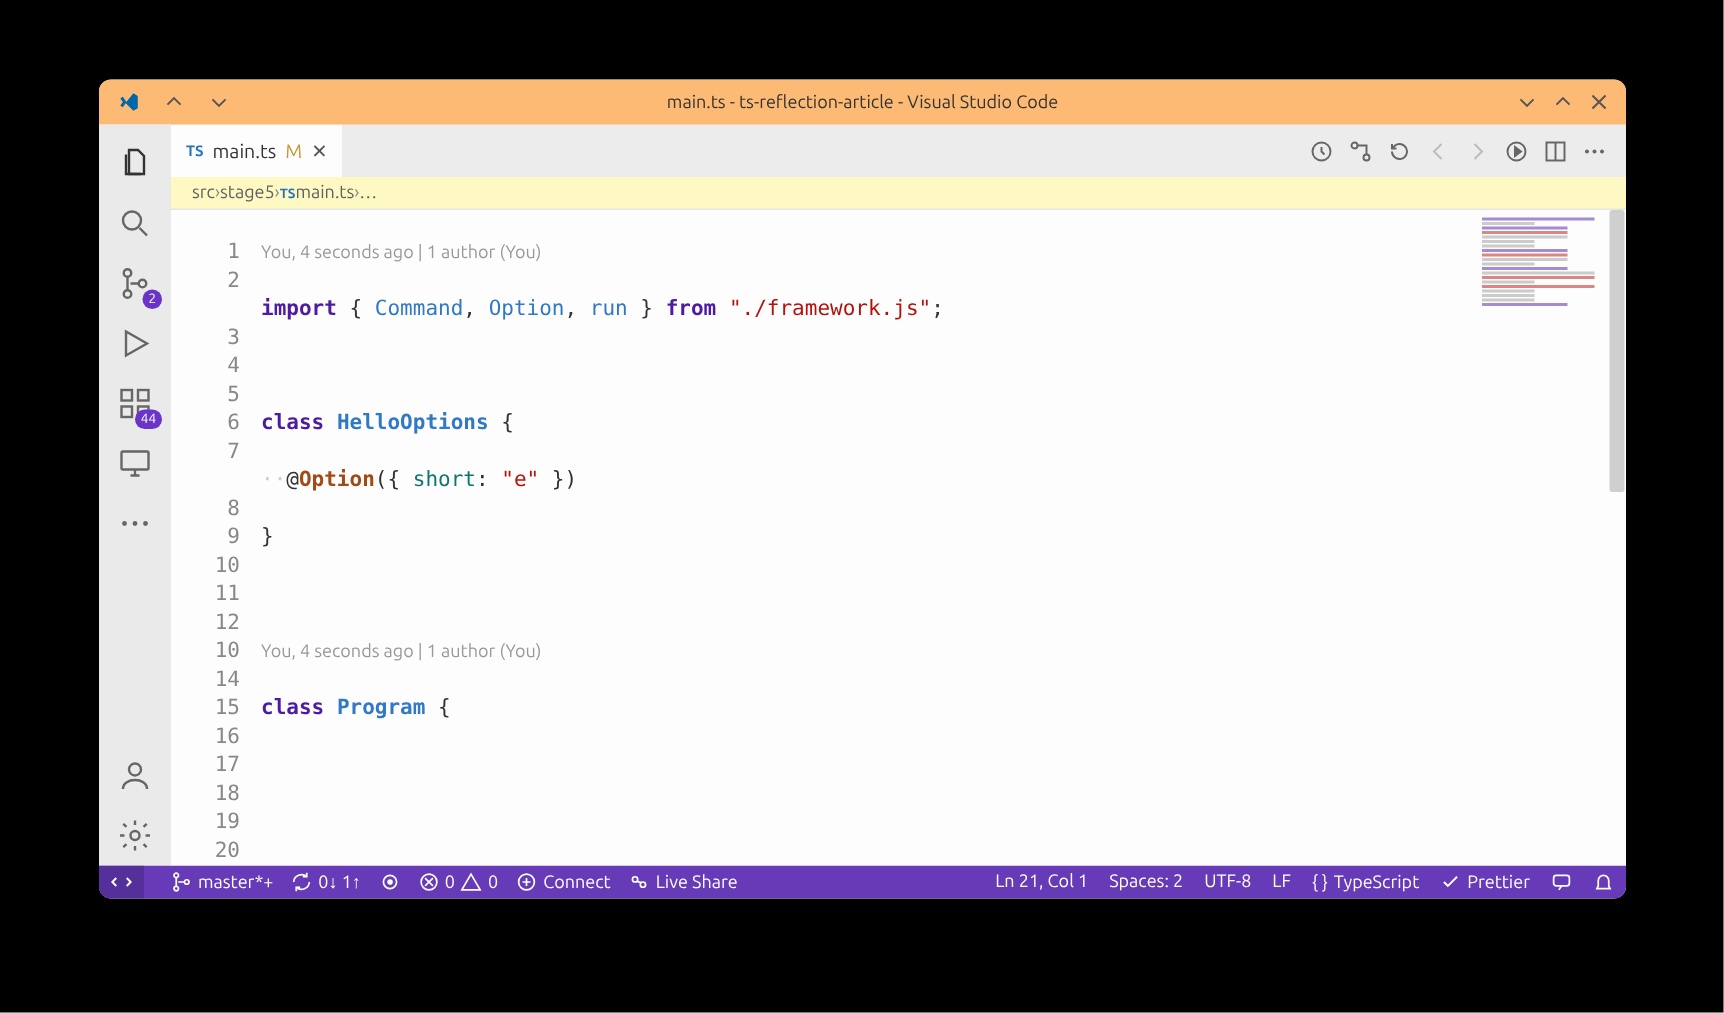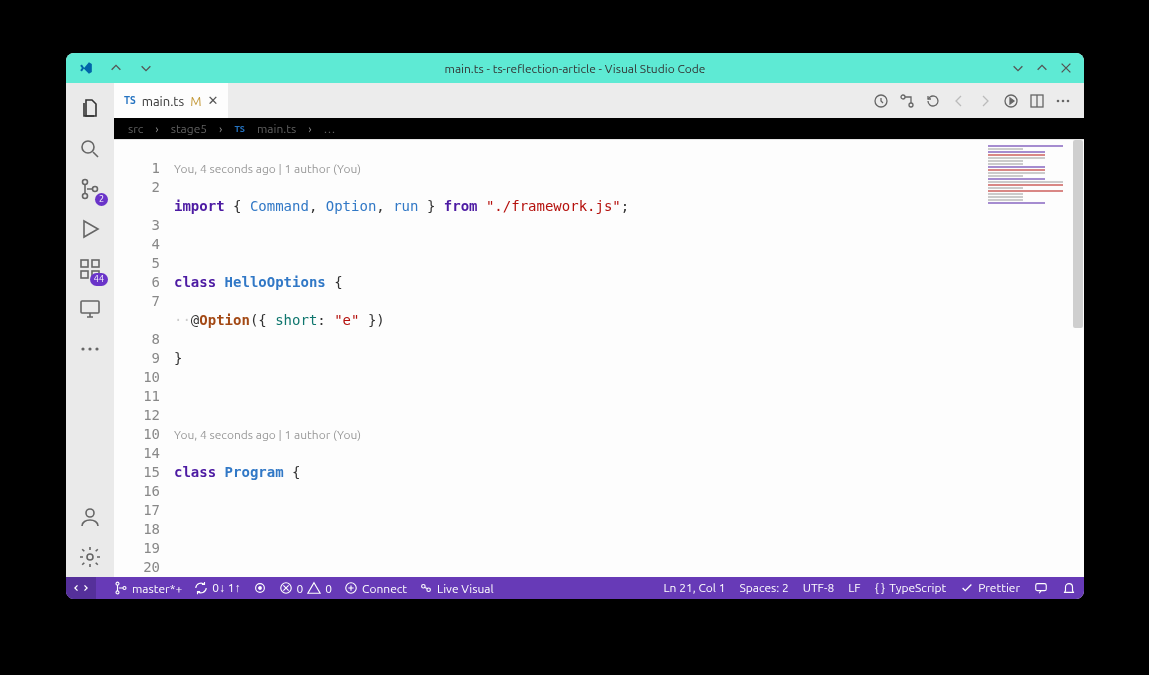--- a/index.html
+++ b/index.html
@@ -18,21 +18,21 @@
     background: #f5f5f5;
     display: flex;
     flex-direction: column;
     border-radius: 8px;
     overflow: hidden;
     box-shadow: 0 4px 20px rgba(0,0,0,.4);
   }
   
   .titlebar {
     height: 30px;
-    background: #5eead4;
+    background: #fdba74;
     color: #333;
     display: flex;
     align-items: center;
     position: relative;
   }
   .titlebar .left { display:flex; align-items:center; gap:10px; padding-left:10px; }
   .titlebar .title {
     position: absolute; left:0; right:0; text-align:center;
     font-size: 12px; color:#333; pointer-events:none;
   }
@@ -97,25 +97,25 @@
   .tabactions { margin-left:auto; display:flex; align-items:center; gap:8px; padding:0 12px; color:#666; }
   .tabactions .aicon { width:18px; height:18px; display:flex; align-items:center; justify-content:center; }
   .tabactions .aicon svg { width:16px; height:16px; }
   .tabactions .aicon.disabled { color:#bbb; }
 
   
   .breadcrumbs {
     height:22px;
     display:flex; align-items:center;
     padding:0 14px;
-    gap:12px;
+    gap:0;
     font-size:12px;
     color:#616161;
     border-bottom:1px solid #e5e5e5;
-    background:#000000;
+    background:#fef9c3;
   }
   .breadcrumbs .chev { color:#888; font-size:12px; }
   .breadcrumbs .ts { color:#2573c1; font-weight:bold; font-size:9px; }
 
   
   .editorwrap { flex:1; display:flex; min-height:0; background:#fdfdfd; position:relative; }
   .editor {
     flex:1; display:flex;
     font-family: "DejaVu Sans Mono","Consolas",monospace;
     font-size:14px;
@@ -497,21 +497,21 @@
           <circle cx="8" cy="8" r="6"></circle>
         </svg>
       <span>Connect</span>
     </div>
     <div class="grp">
       <svg viewBox="0 0 16 16" fill="none" stroke="#fff" stroke-width="1.3">
           <circle cx="5" cy="6" r="2"></circle>
           <circle cx="11" cy="10" r="2"></circle>
           <path d="M6.5 7.5l3 1"></path>
         </svg>
-      <span>Live Visual</span>
+      <span>Live Share</span>
     </div>
 
     <div class="right">
       <span>Ln 21, Col 1</span>
       <span>Spaces: 2</span>
       <span>UTF-8</span>
       <span>LF</span>
       <span class="grp">
         <span>{ }</span>
           <span>TypeScript</span>

